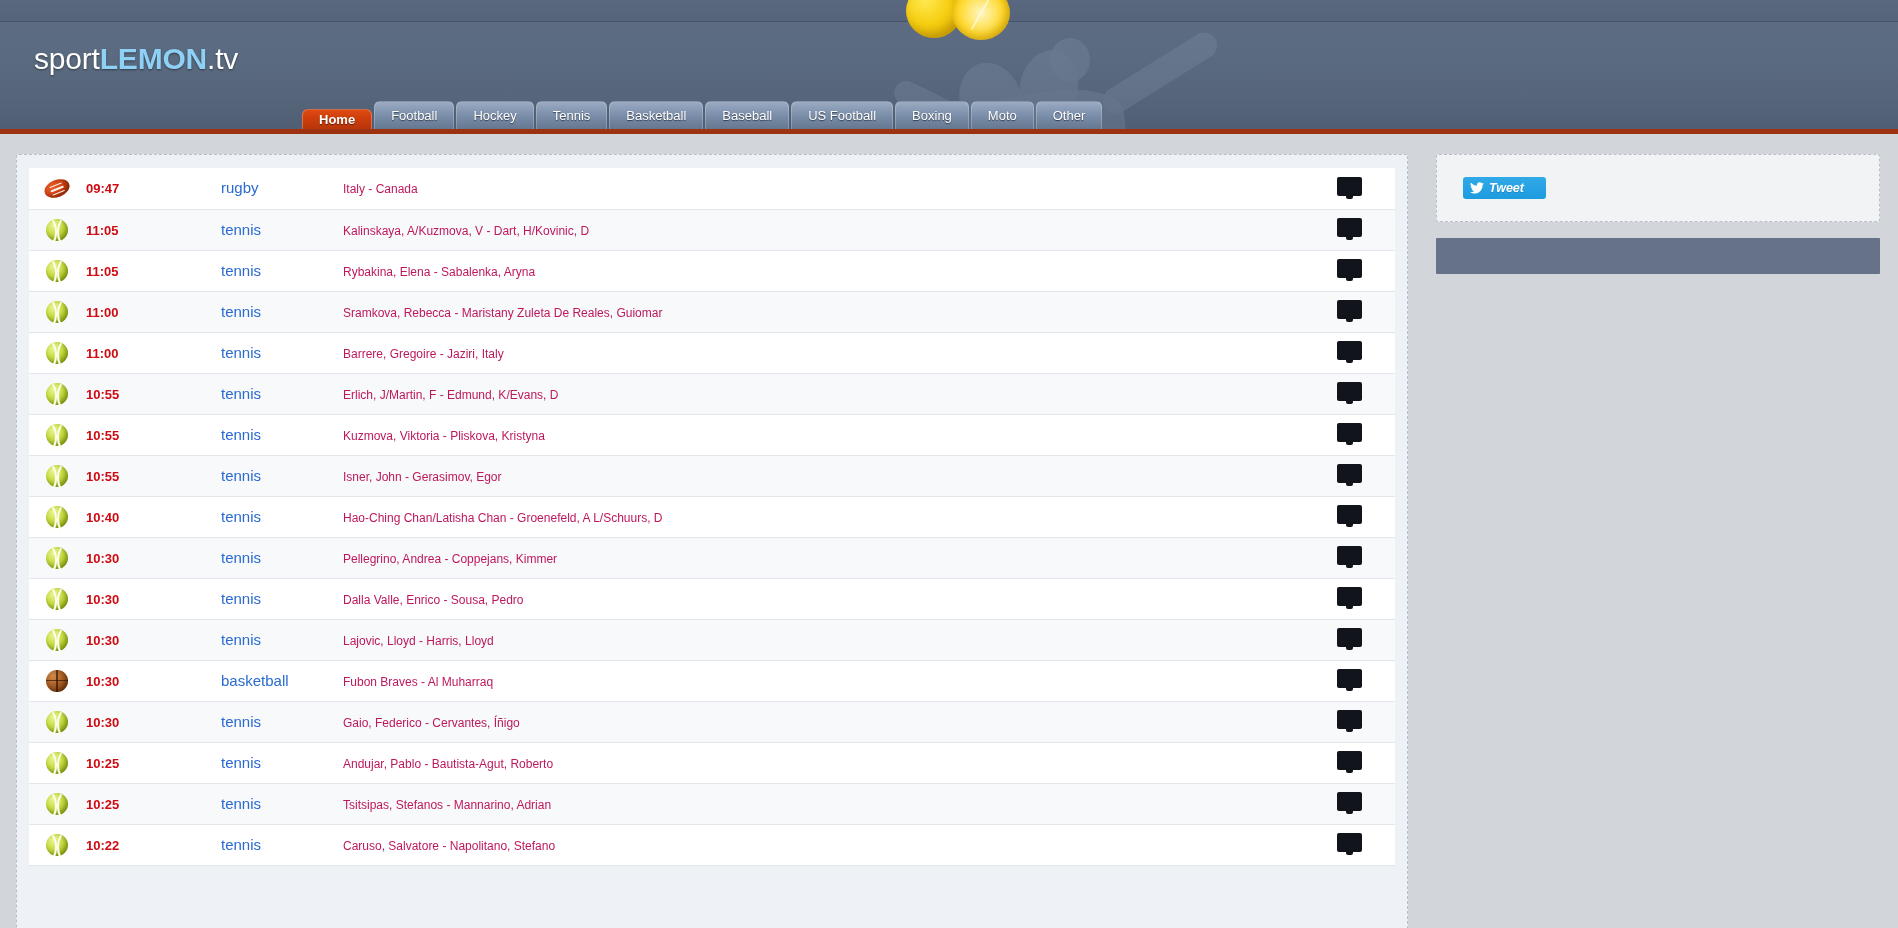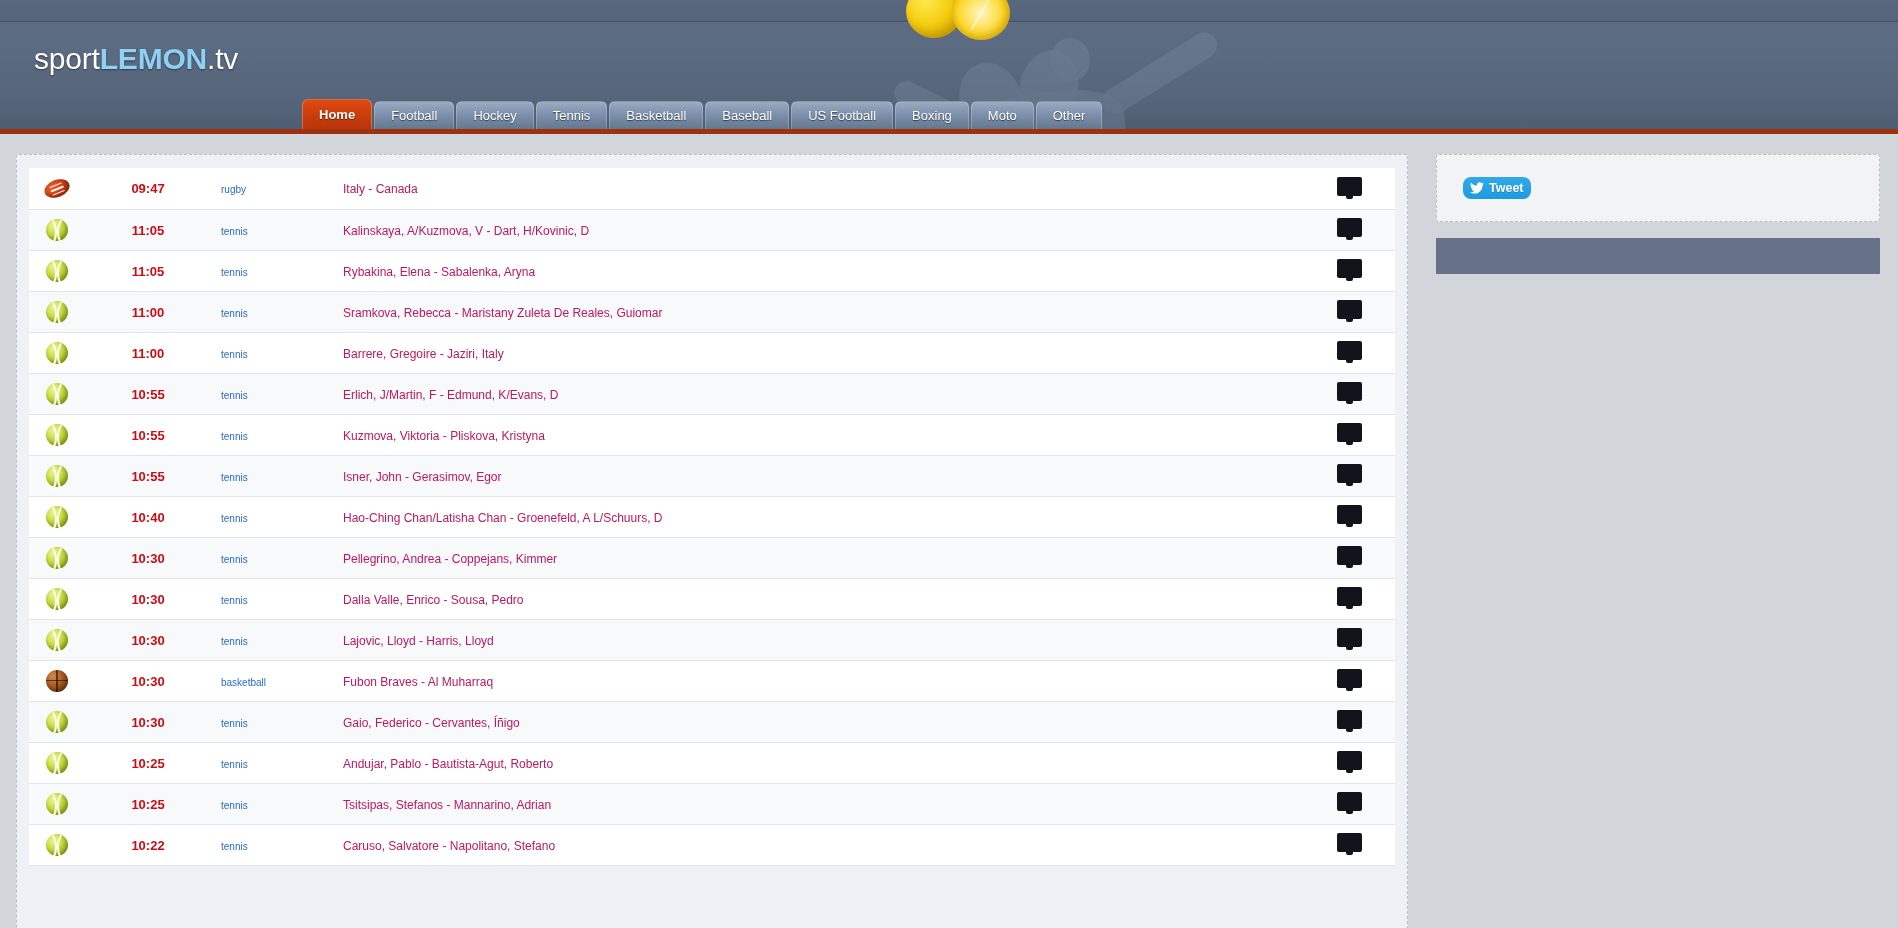--- a/index.html
+++ b/index.html
@@ -94,21 +94,21 @@
     background: linear-gradient(180deg, #9aabc2 0%, #8295b0 38%, #70849f 72%, #64788f 100%);
     border-radius: 6px 6px 0 0;
     border: 1px solid rgba(255,255,255,.22);
     border-bottom: none;
     cursor: pointer;
     white-space: nowrap;
   }
   .tab.active {
     background: linear-gradient(180deg, #e04a12 0%, #cf3f0c 40%, #b8350a 100%);
     border-color: rgba(255,255,255,.28);
-    height: 30px;
+    height: 20px;
     font-weight: 600;
   }
 
   
   .page {
     position: relative;
     width: 100%;
     height: calc(928px - 134px);
     background: #d2d5da;
     padding: 20px 0 0 0;
@@ -130,31 +130,31 @@
     padding: 13px 12px 0 12px;
     height: 778px;
     overflow: hidden;
   }
   .event-table { width: 100%; border-collapse: collapse; table-layout: fixed; }
   .event-row { height: 41px; border-bottom: 1px solid #e3e6ea; }
   .event-row.odd  { background: #ffffff; }
   .event-row.even { background: #f7f9fa; }
 
   .col-icon  { width: 56px;  text-align: center; }
-  .col-time  { width: 126px; text-align: center; }
+  .col-time  { width: 126px; text-align: left; }
   .col-sport { width: 120px; text-align: left; padding-left: 10px; }
   .col-match { text-align: left; padding-left: 12px; }
   .col-tv    { width: 92px;  text-align: center; }
 
   .time {
     font-size: 13px; font-weight: 700; color: #cf0a12;
     font-family: "Liberation Sans", sans-serif;
   }
   .sport {
-    font-size: 10px; color: #2a6ad1;
+    font-size: 15px; color: #2a6ad1;
     cursor: pointer;
   }
   .match {
     font-size: 12px; color: #be185d;
     cursor: pointer;
   }
 
   
   .ball { display:inline-block; vertical-align:middle; }
   .ball-tennis {
@@ -223,25 +223,26 @@
     background: #f2f3f5;
     border: 1px dashed #b9bfc8;
     border-radius: 3px;
     height: 68px;
     display: flex; align-items: center;
     padding-left: 26px;
   }
   .tweet-btn {
     display: inline-flex; align-items: center; gap: 5px;
     background: linear-gradient(180deg,#31a9e8 0%, #1d9bdf 100%);
-    border-radius: 8px;
-    padding: 4px 7px 4px 7px;
+    border-radius: 3px;
+    padding: 4px 22px 4px 7px;
     color: #fff; font-size: 12.5px; font-weight: 700;
     cursor: pointer;
     text-shadow: 0 1px 0 rgba(0,0,0,.15);
+    font-style: italic;
   }
   .twitter-bird { width: 14px; height: 12px; display:inline-block; }
 
   .ad-box {
     background: #657288;
     height: 36px;
     border-radius: 1px;
   }
 </style>
 </head>

